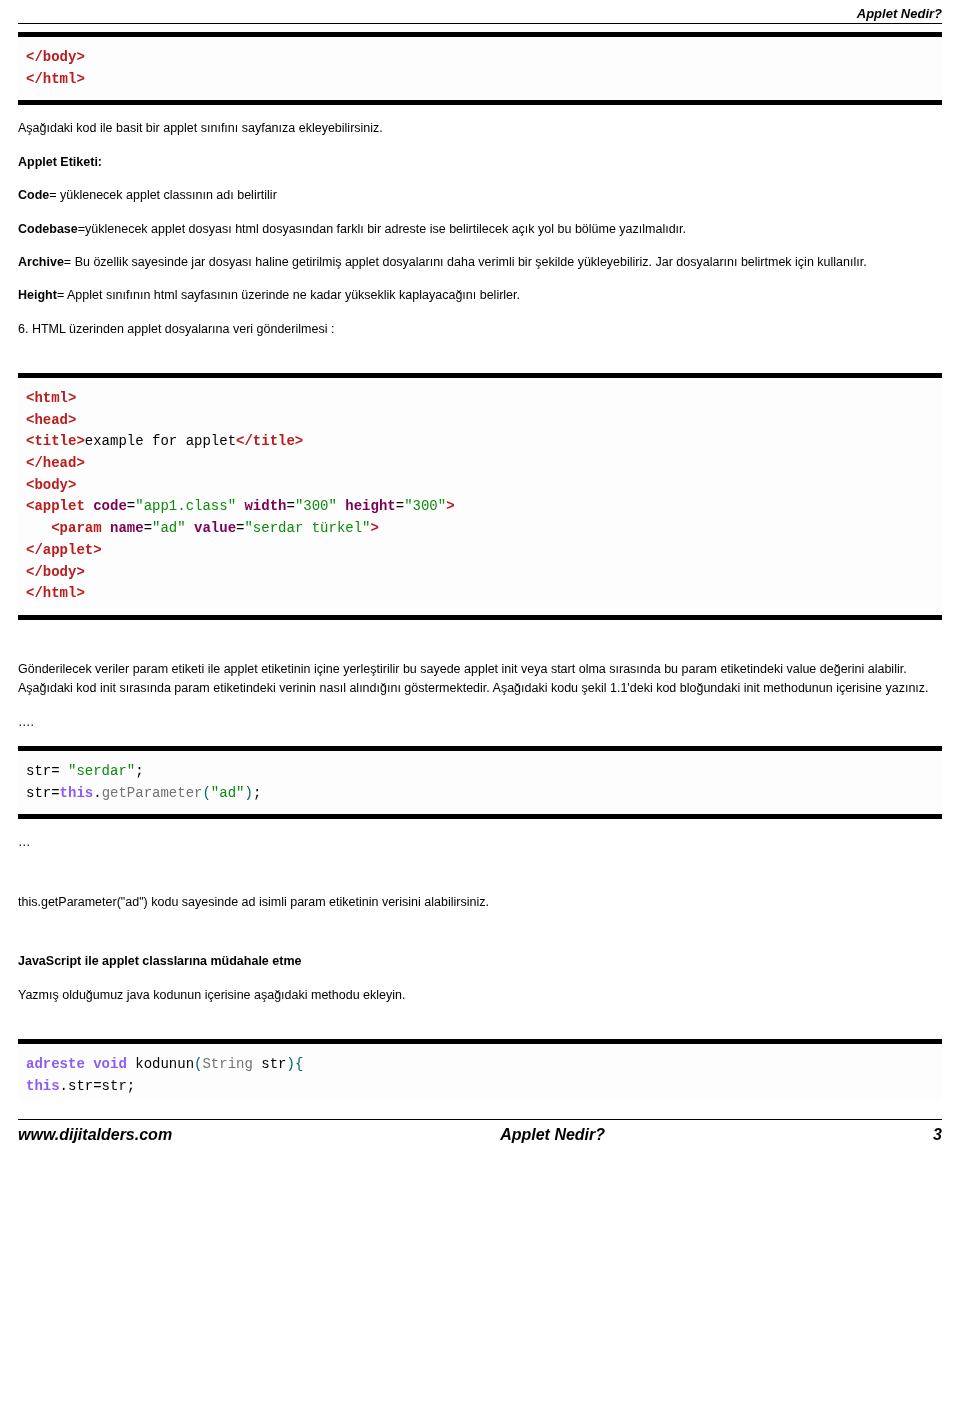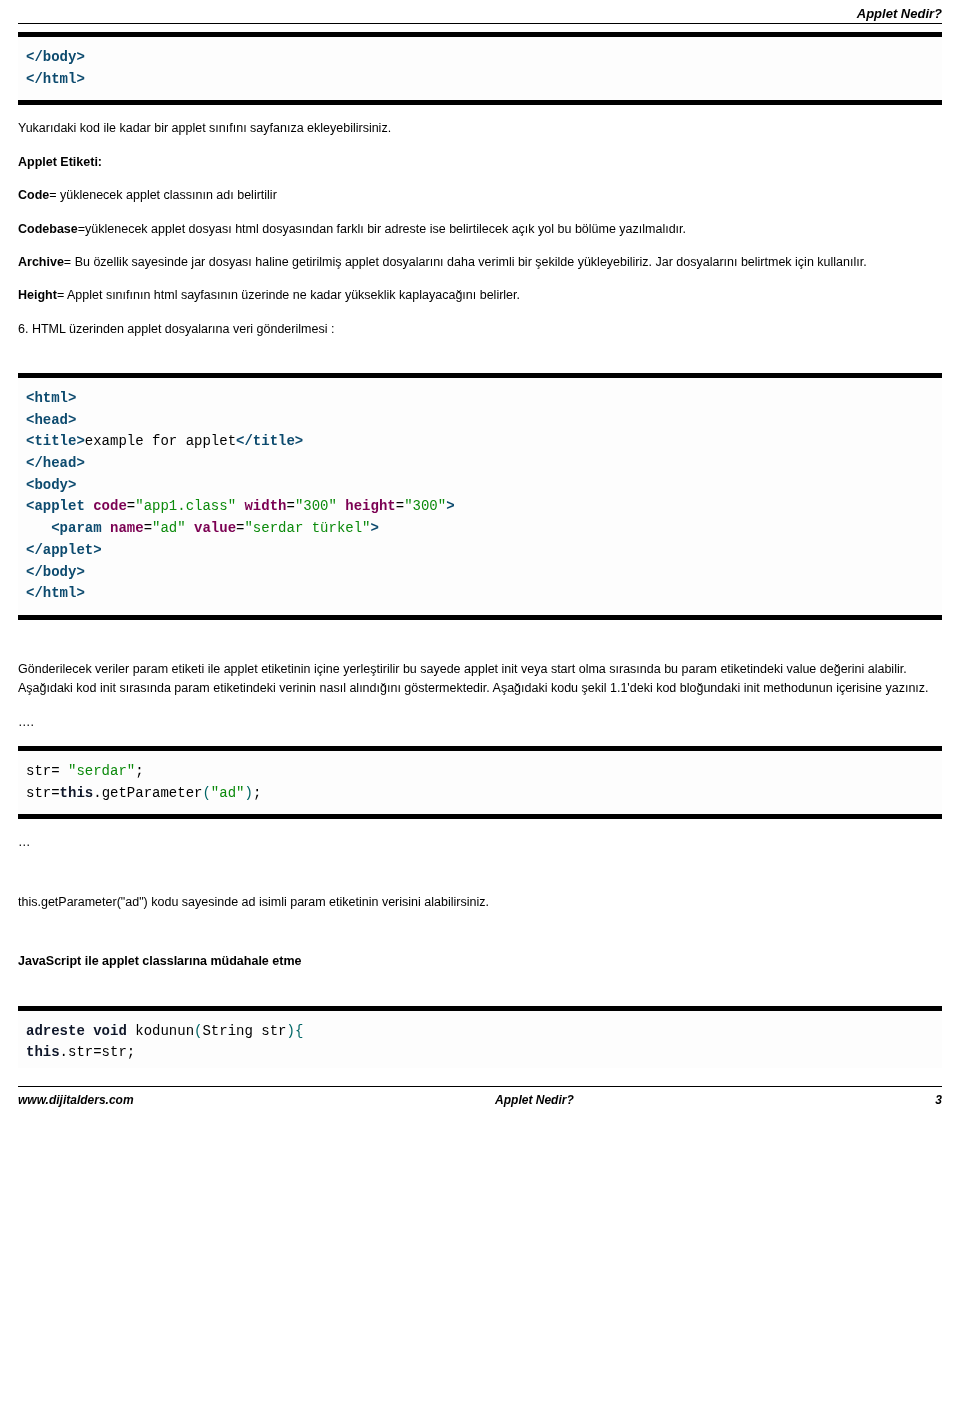--- a/index.html
+++ b/index.html
@@ -41,45 +41,45 @@
     line-height: 1.55;
   }
   .bold { font-weight: bold; }
   .section-label { font-weight: bold; }
   .footer {
     border-top: 1px solid #000;
     margin: 0 18px;
     padding: 6px 0 14px 0;
     display: flex;
     justify-content: space-between;
-    font-size: 12px;
+    font-size: 16px;
     font-weight: bold;
     font-style: italic;
   }
-  .tag { color:#0c4a6e; font-weight:bold; }
+  .tag { color:#b91c1c; font-weight:bold; }
   .attr { color:#7b0052; font-weight:bold; }
   .val { color:#0b8a0b; }
   .txt { color:#000000; }
-  .kw { color:#0f172a; font-weight:bold; }
-  .mth { color:#000000; }
+  .kw { color:#8b5cf6; font-weight:bold; }
+  .mth { color:#737373; }
   .pun { color:#006666; }
   .plain { color:#000; }
 </style>
 </head>
 <body>
 
 <div class="header-right">Applet Nedir?</div>
 <div class="header-rule"></div>
 
 <div class="content">
 
   <div class="codebox"><span class="tag">&lt;/body&gt;</span>
 <span class="tag">&lt;/html&gt;</span></div>
 
-  <p class="para">Yukarıdaki kod ile kadar bir applet sınıfını sayfanıza ekleyebilirsiniz.</p>
+  <p class="para">Aşağıdaki kod ile basit bir applet sınıfını sayfanıza ekleyebilirsiniz.</p>
 
   <p class="para section-label">Applet Etiketi:</p>
 
   <p class="para"><span class="bold">Code</span><span>= yüklenecek applet classının adı belirtilir</span></p>
 
   <p class="para"><span class="bold">Codebase</span><span>=yüklenecek applet dosyası html dosyasından farklı bir adreste ise belirtilecek açık yol bu bölüme yazılmalıdır.</span></p>
 
 
   <p class="para"><span class="bold">Archive</span><span>= Bu özellik sayesinde jar dosyası haline getirilmiş applet dosyalarını daha verimli bir şekilde yükleyebiliriz. Jar dosyalarını belirtmek için kullanılır.</span></p>
 
@@ -112,20 +112,21 @@
   <p class="para">…</p>
 
   <div style="height:12px"></div>
 
   <p class="para">this.getParameter("ad") kodu sayesinde ad isimli param etiketinin verisini alabilirsiniz.</p>
 
   <div style="height:12px"></div>
 
   <p class="para section-label">JavaScript ile applet classlarına müdahale etme</p>
 
+  <p class="para">Yazmış olduğumuz java kodunun içerisine aşağıdaki methodu ekleyin.</p>
 
   <div style="height:20px"></div>
 
   <div class="codebox" style="border-bottom:none;padding-bottom:4px"><span class="kw">adreste</span><span class="plain"> </span><span class="kw">void</span><span class="plain"> kodunun</span><span class="pun">(</span><span class="mth">String</span><span class="plain"> str</span><span class="pun">)</span><span class="pun">{</span>
 <span class="kw">this</span><span class="plain">.str=str;</span></div>
 
 </div>
 
 <div class="footer">
   <span>www.dijitalders.com</span>

